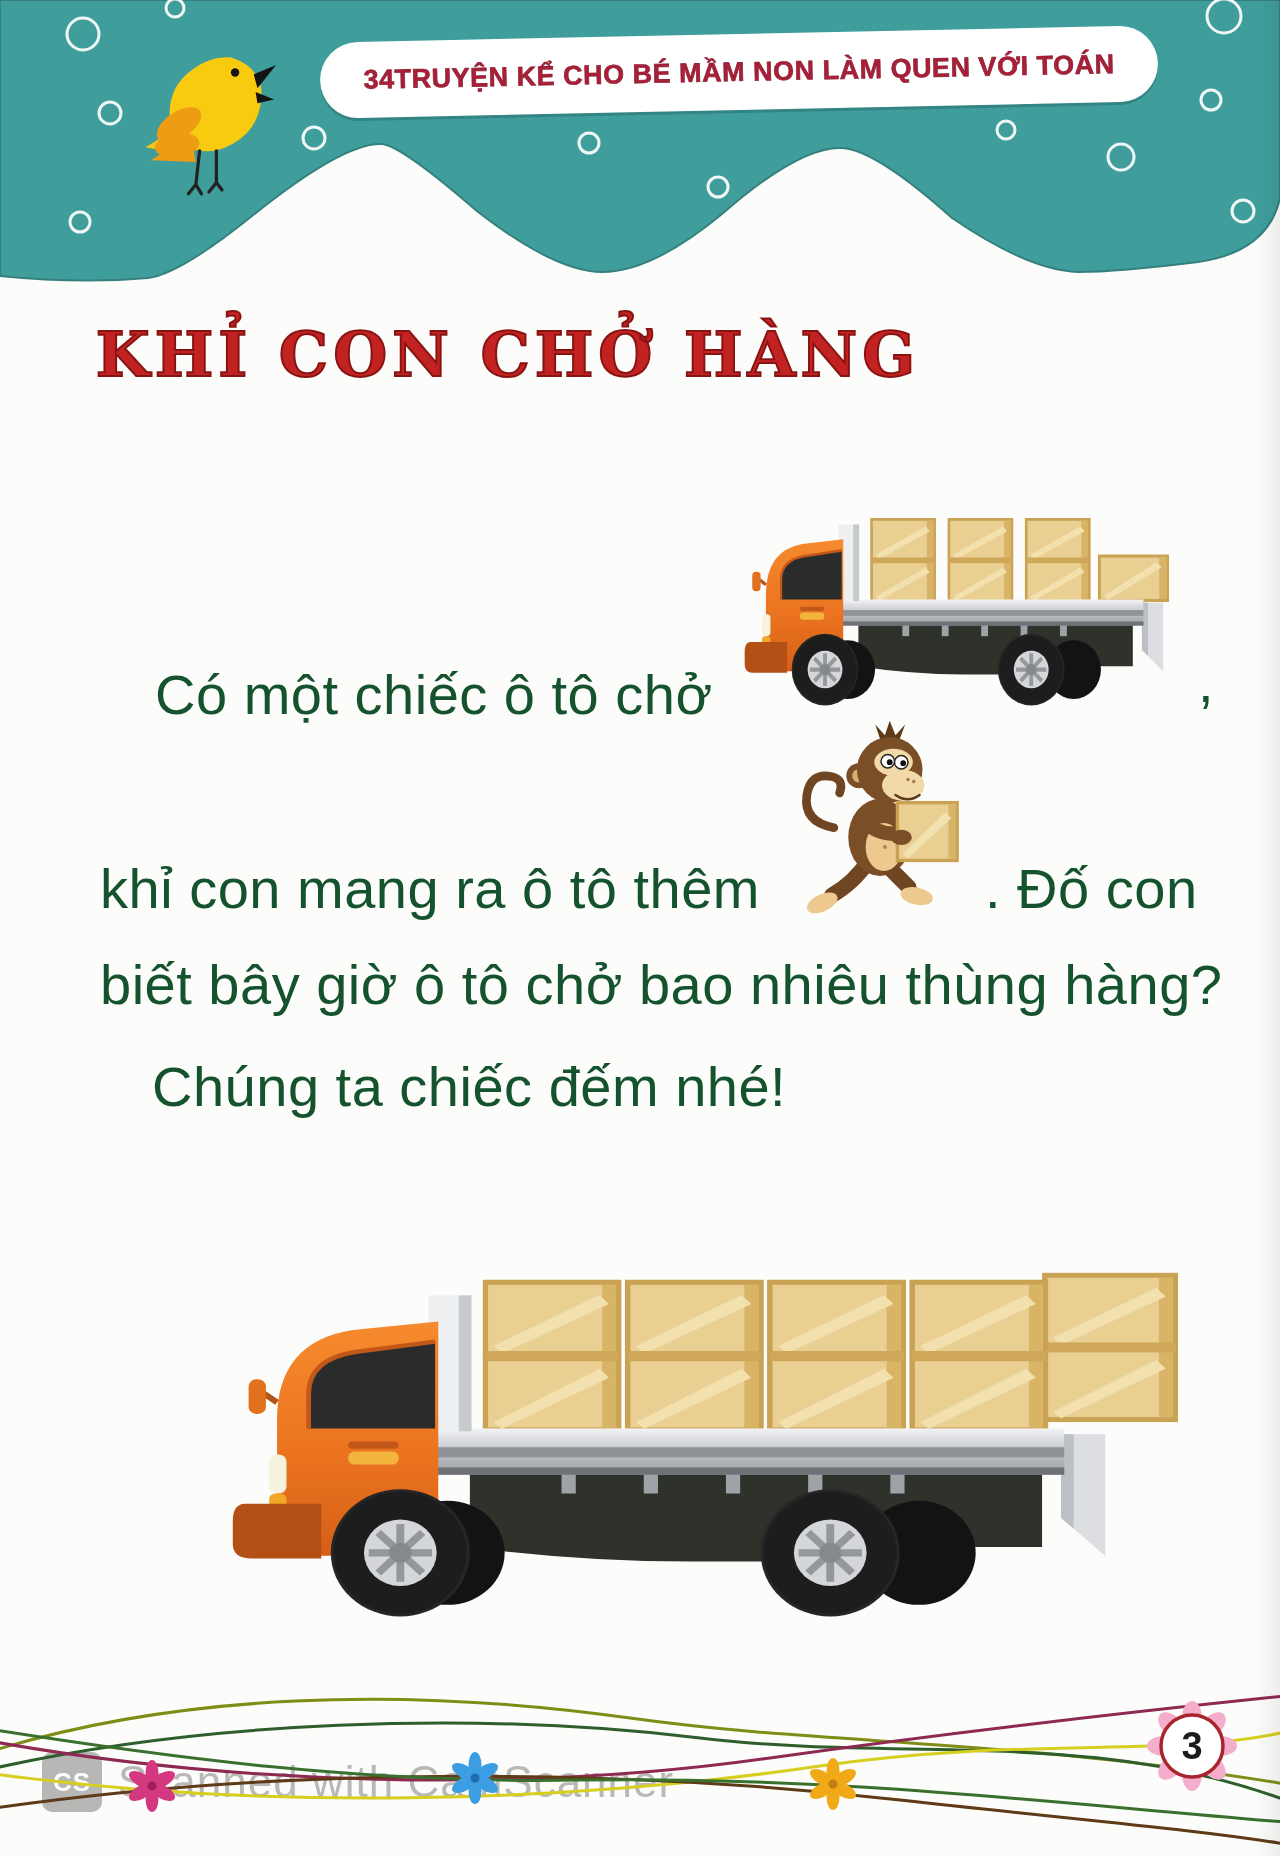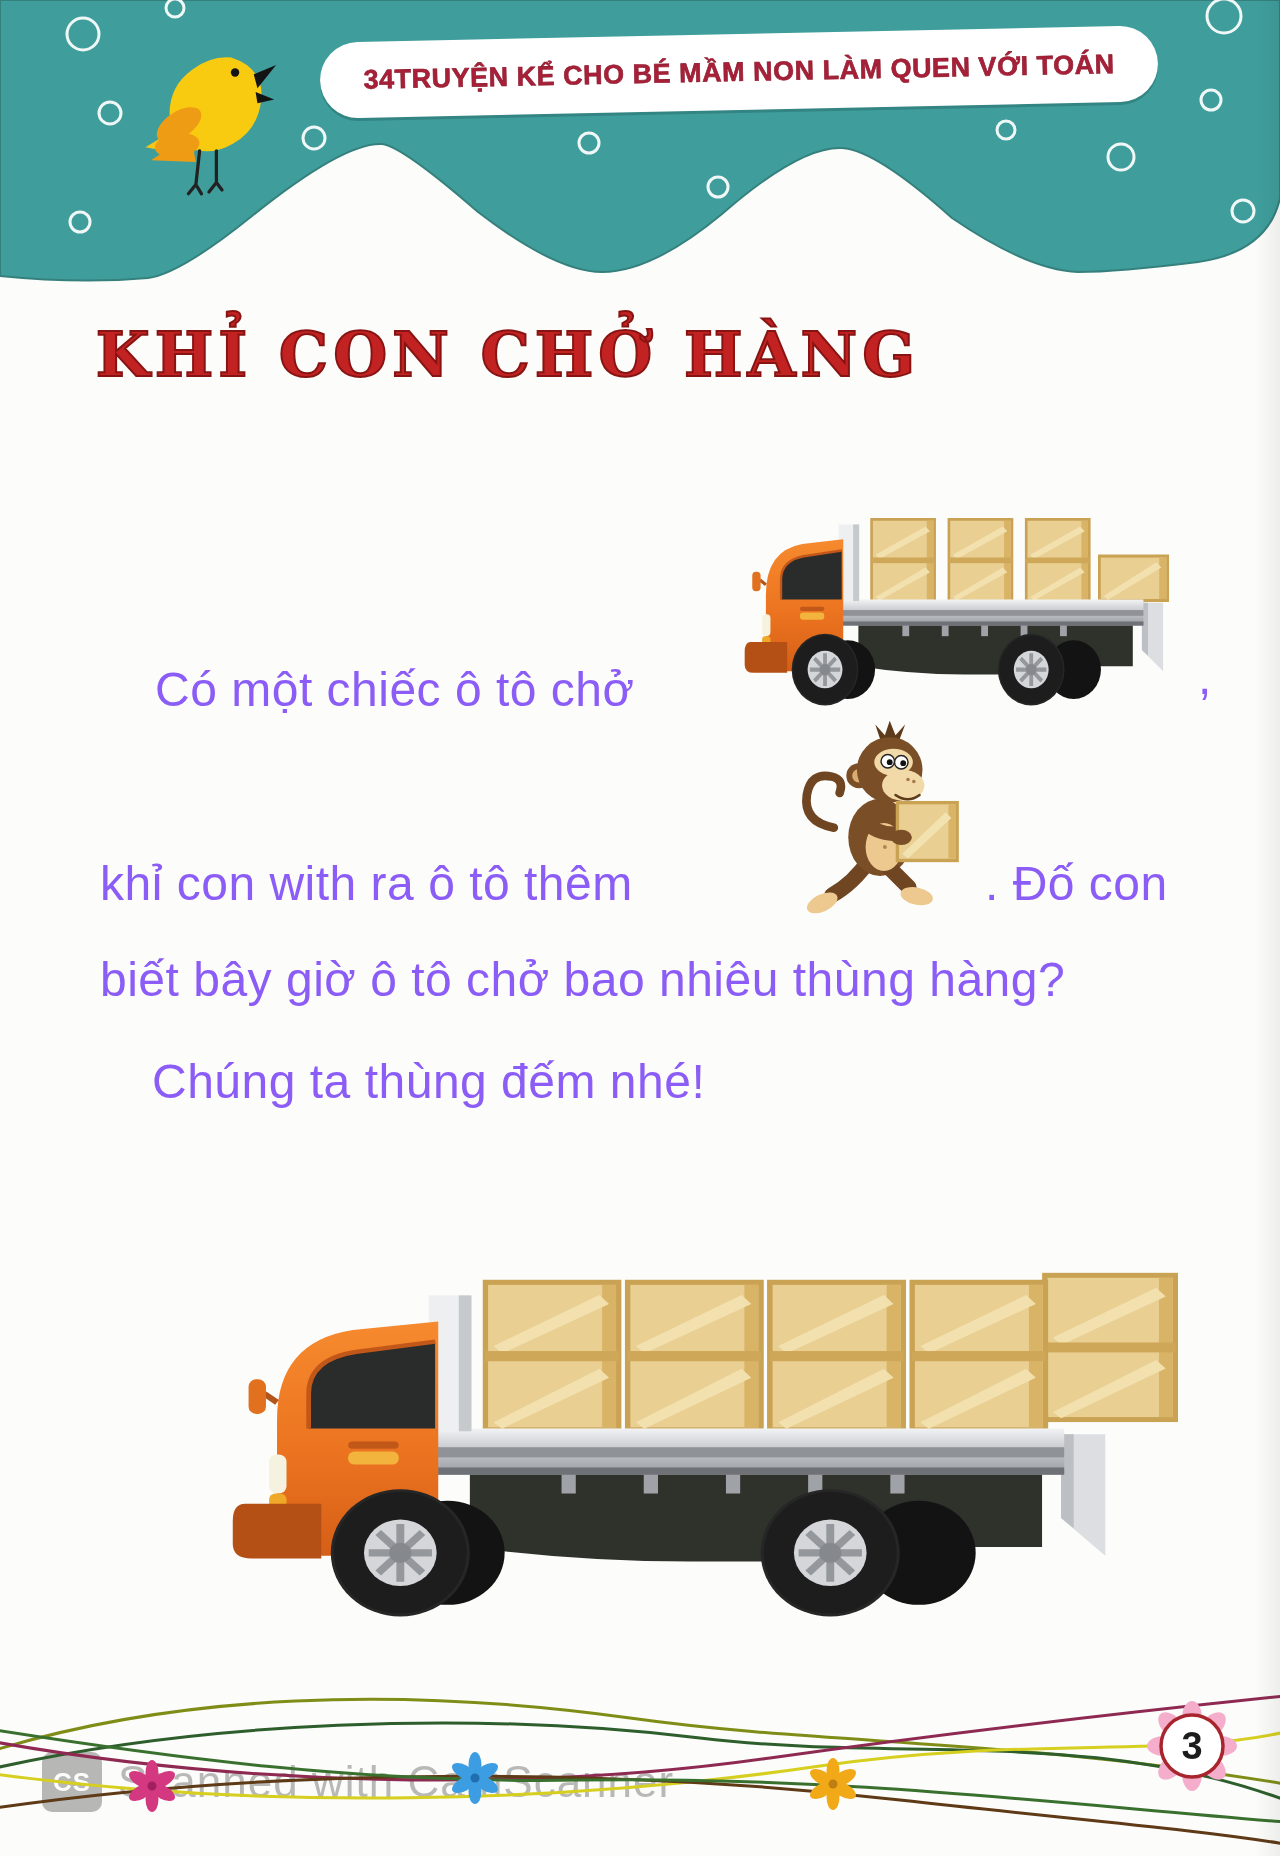--- a/index.html
+++ b/index.html
@@ -13,21 +13,21 @@
     transform:rotate(-1.2deg);display:flex;align-items:center;justify-content:center;
     box-shadow:0 3px 0 rgba(20,70,70,.28);}
   #series-banner span{font-size:27px;font-weight:bold;color:#a82038;letter-spacing:.5px;white-space:nowrap;
     -webkit-text-stroke:.6px #8c1a2e;}
 
   
   #story-title{left:0;top:318px;width:1016px;text-align:center;margin:0;
     font-family:"DejaVu Serif",serif;font-weight:bold;font-size:62px;letter-spacing:5px;
     color:#c22322;-webkit-text-stroke:2px #871413;}
 
-  .body-line{font-size:48px;color:#8b5cf6;letter-spacing:.5px;white-space:nowrap;line-height:1.25;}
+  .body-line{font-size:56px;color:#14532d;letter-spacing:.5px;white-space:nowrap;line-height:1.25;}
 
   
   #watermark{left:42px;top:1752px;display:flex;align-items:center;gap:16px;opacity:.62;}
   #cs-logo{width:60px;height:60px;background:#8e8e8e;border-radius:10px;display:flex;align-items:center;
     justify-content:center;color:#ffffff;font-weight:bold;font-size:26px;letter-spacing:1px;}
   #watermark-label{font-size:44px;color:#8f8f8f;letter-spacing:1px;white-space:nowrap;}
 
   #scan-edge{right:0;top:0;width:26px;height:100%;
     background:linear-gradient(to right,rgba(0,0,0,0),rgba(0,0,0,.06));}
 </style>
@@ -190,24 +190,24 @@
     <path d="M104,84 Q117,93 129,84" stroke="#5d3a1a" stroke-width="2.5" fill="none" stroke-linecap="round"></path>
     <path d="M70,110 Q86,126 106,124" stroke="#7a4e26" stroke-width="15" fill="none" stroke-linecap="round"></path>
     <g transform="translate(106,92)">
       <rect x="0" y="0" width="62" height="60" fill="#e9cf92" stroke="#c9a254" stroke-width="3.5"></rect>
       <rect x="53" y="2" width="7" height="56" fill="#d9b366"></rect>
       <path d="M5,53 L50,10 L56,16 L11,58 Z" fill="#f2e2b0"></path>
     </g>
     <ellipse cx="110" cy="128" rx="11" ry="8" fill="#7a4e26"></ellipse>
   </svg>
 
-  <div class="abs body-line" style="left:100px;top:854px">khỉ con with ra ô tô thêm</div>
+  <div class="abs body-line" style="left:100px;top:854px">khỉ con mang ra ô tô thêm</div>
   <div class="abs body-line" style="left:100px;top:950px">biết bây giờ ô tô chở bao nhiêu thùng hàng?</div>
   <div class="abs body-line" style="left:985px;top:854px">. Đố con</div>
-  <div class="abs body-line" style="left:152px;top:1052px">Chúng ta thùng đếm nhé!</div>
+  <div class="abs body-line" style="left:152px;top:1052px">Chúng ta chiếc đếm nhé!</div>
 
   <svg class="abs" style="left:198px;top:1252px" width="980" height="376" viewBox="0 0 620 260" preserveAspectRatio="none">
     <use href="#crate2" x="534" y="12" width="86" height="108"></use>
     <use href="#crate2" x="180" y="18" width="88" height="108"></use>
     <use href="#crate2" x="270" y="18" width="88" height="108"></use>
     <use href="#crate2" x="360" y="18" width="88" height="108"></use>
     <use href="#crate2" x="450" y="18" width="88" height="108"></use>
     <use href="#truck-base" x="0" y="0" width="620" height="260"></use>
   </svg>
 

